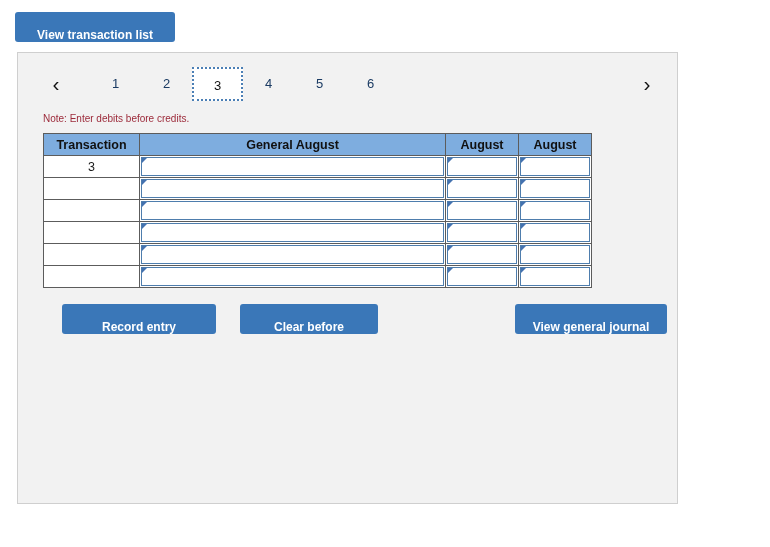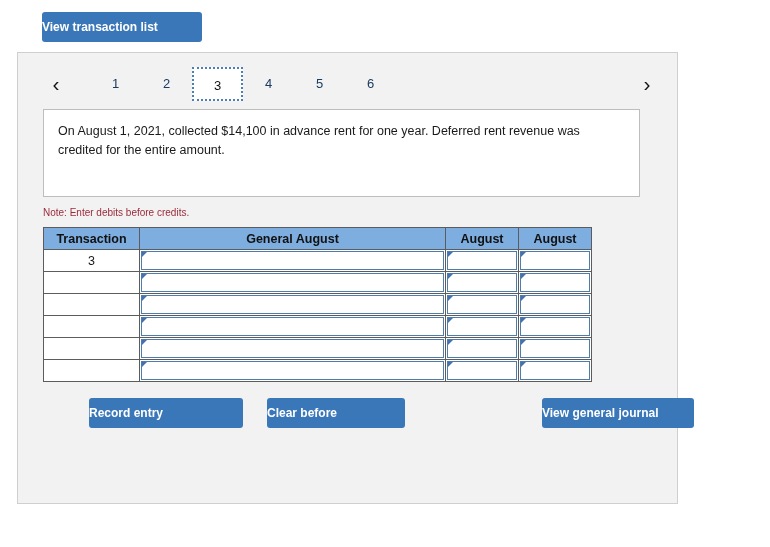--- a/index.html
+++ b/index.html
@@ -22,26 +22,25 @@
   }
   .btn {
     display: inline-block;
     background: #3a77b8;
     color: #ffffff;
     border: none;
     border-radius: 3px;
     font-family: "Liberation Sans", sans-serif;
     font-size: 12px;
     font-weight: bold;
-    text-align: left;
+    text-align: center;
     cursor: pointer;
-    padding: 0;
+    padding: 8px;
     line-height: 30px;
     height: 30px;
-    margin-left: 27px;
   }
   .btn-view-transaction { width: 160px; }
 
   
   .panel {
     position: absolute;
     left: 17px;
     top: 52px;
     width: 661px;
     height: 452px;
@@ -220,23 +219,20 @@
         <div class="pager-item">1</div>
         <div class="pager-item">2</div>
         <div class="pager-item active">3</div>
         <div class="pager-item">4</div>
         <div class="pager-item">5</div>
         <div class="pager-item">6</div>
       </div>
     <div class="pager-arrow pager-next">›</div>
   </div>
 
-  <div class="desc-box">
-    <div class="desc-text">On August 1, 2021, collected $14,100 in advance rent for one year. Deferred rent revenue was credited for the entire amount.</div>
-  </div>
 
   <div class="note">Note: Enter debits before credits.</div>
 
   <table class="jtable">
     <colgroup>
       <col class="col-transaction">
       <col class="col-journal">
       <col class="col-debit">
       <col class="col-credit">
     </colgroup>

